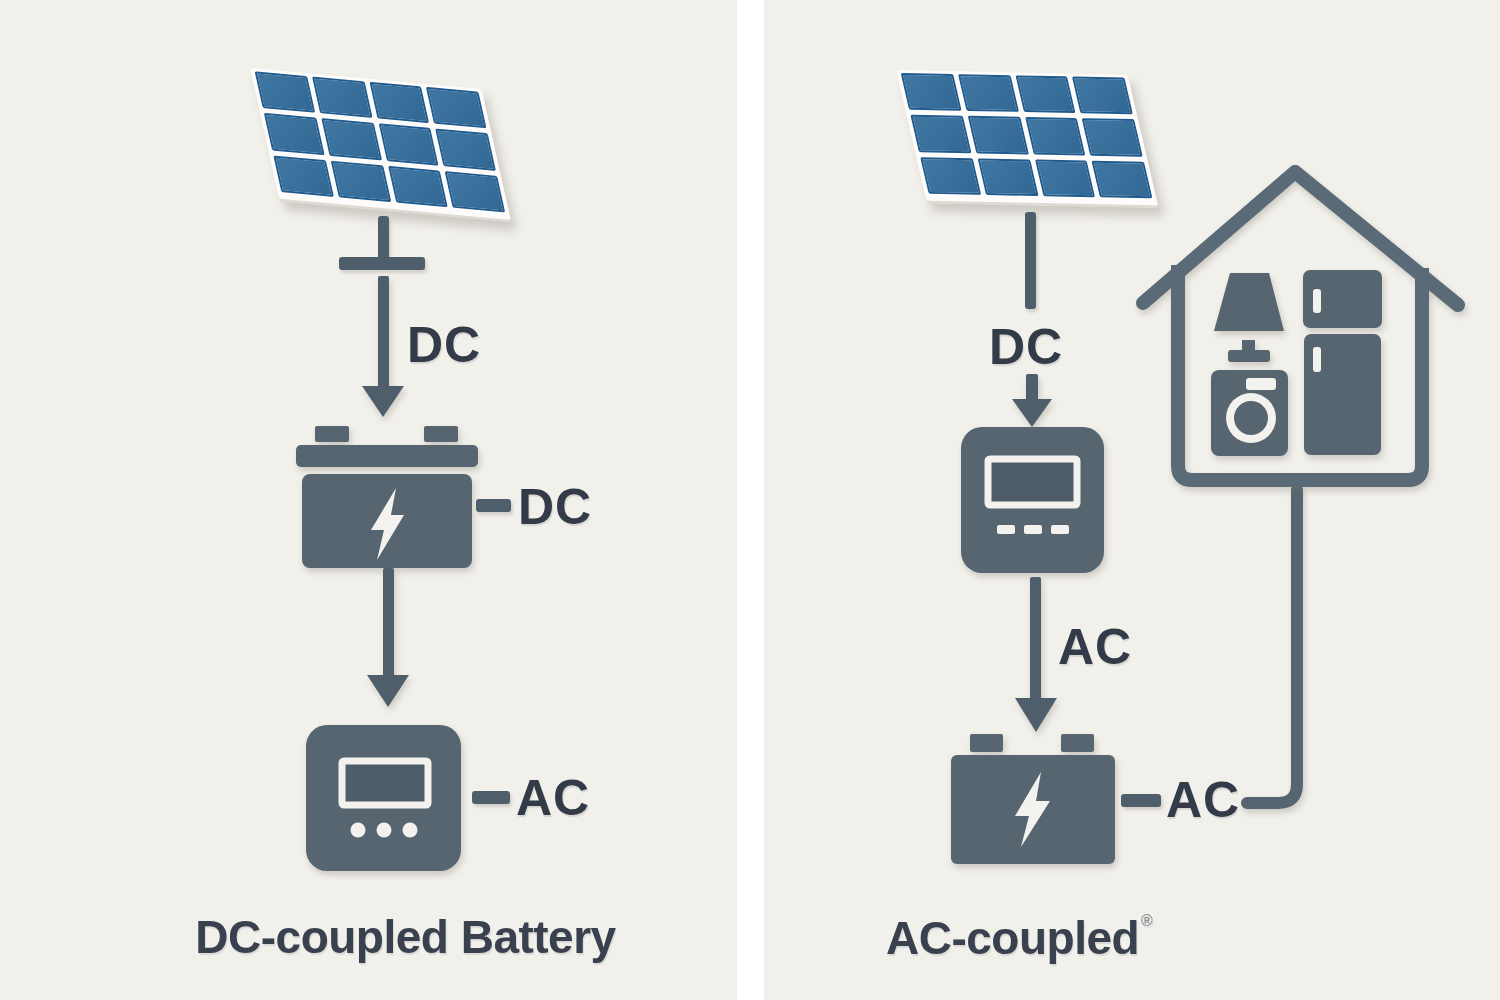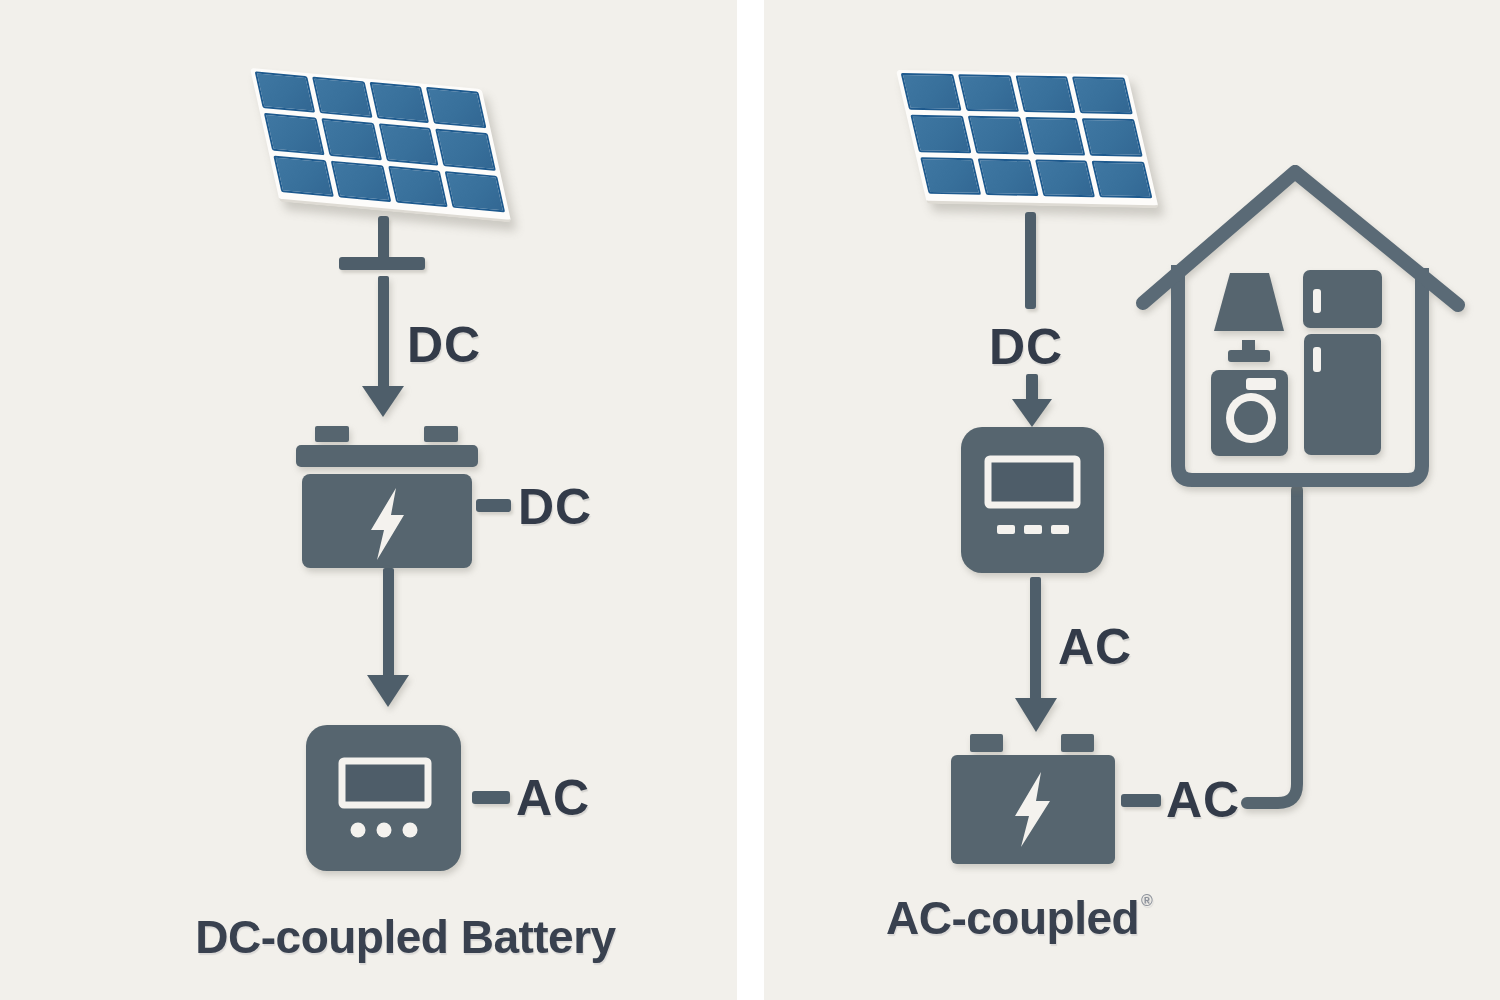--- a/index.html
+++ b/index.html
@@ -200,15 +200,15 @@
     </g>
 
     <g>
       <rect x="167" y="107" width="79" height="58" rx="7" class="slate"></rect>
       <rect x="168" y="171" width="77" height="121" rx="7" class="slate"></rect>
       <rect x="177" y="126" width="8" height="24" rx="3" class="paper"></rect>
       <rect x="177" y="184" width="8" height="25" rx="3" class="paper"></rect>
     </g>
   </svg>
 
-  <div class="caption" style="left:886px; top:892px;text-align:right;"><span>AC-coupled</span><sup>®</sup></div>
+  <div class="caption" style="left:886px; top:912px;text-align:right;"><span>AC-coupled</span><sup>®</sup></div>
 
 </div>
 
 </body></html>

